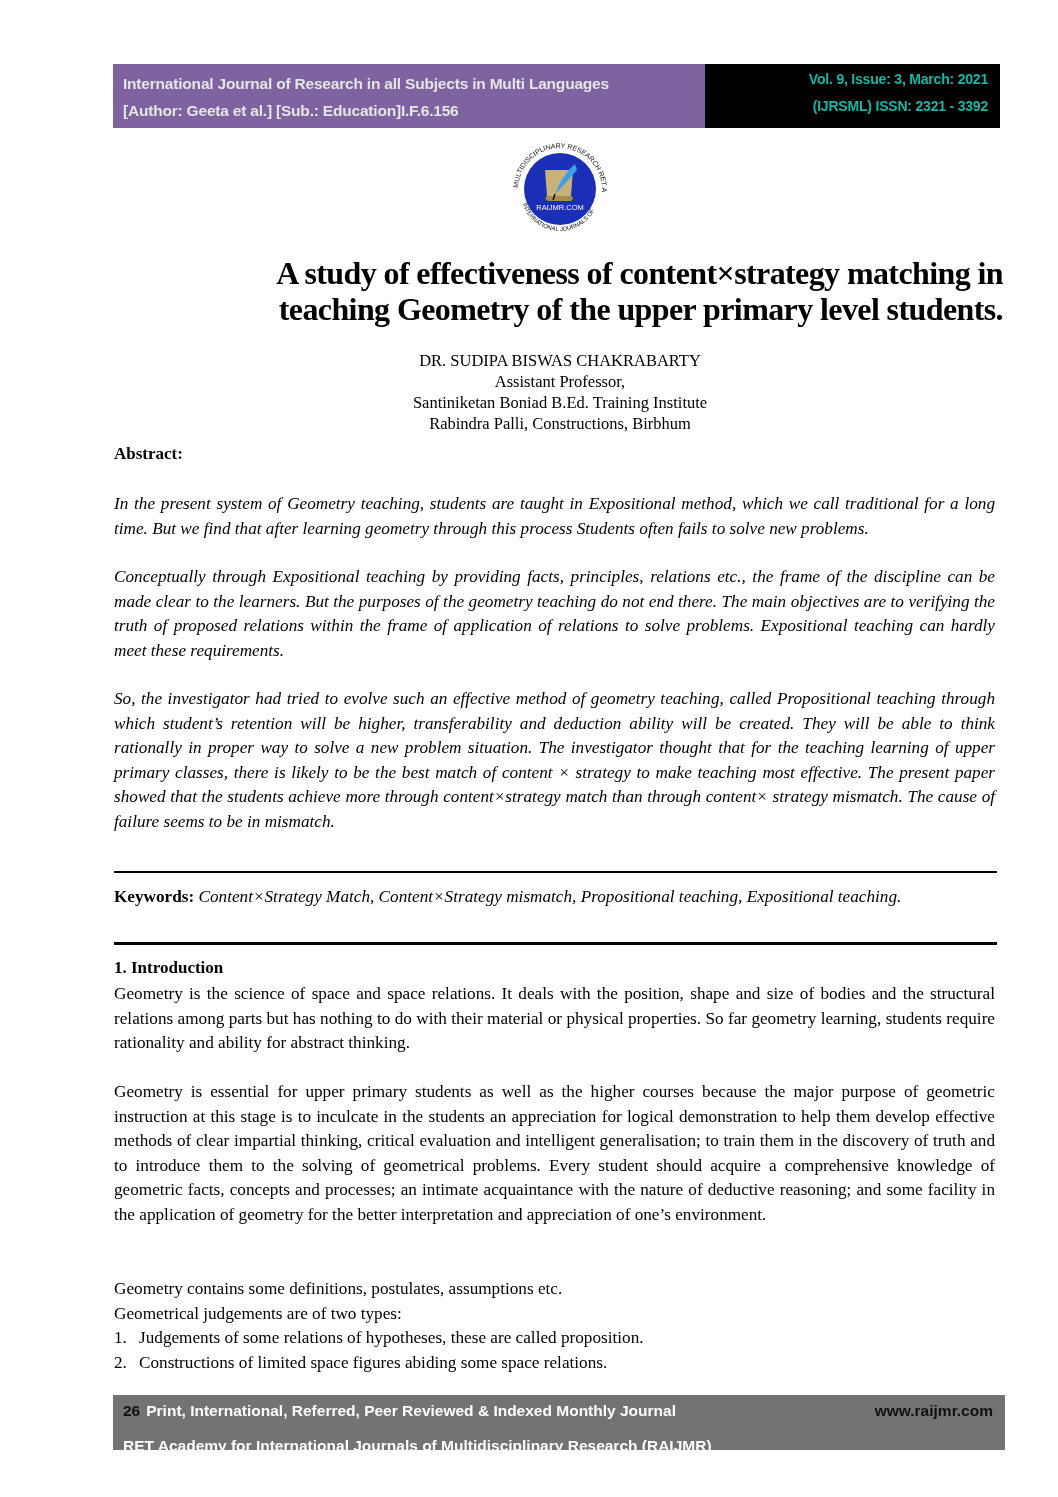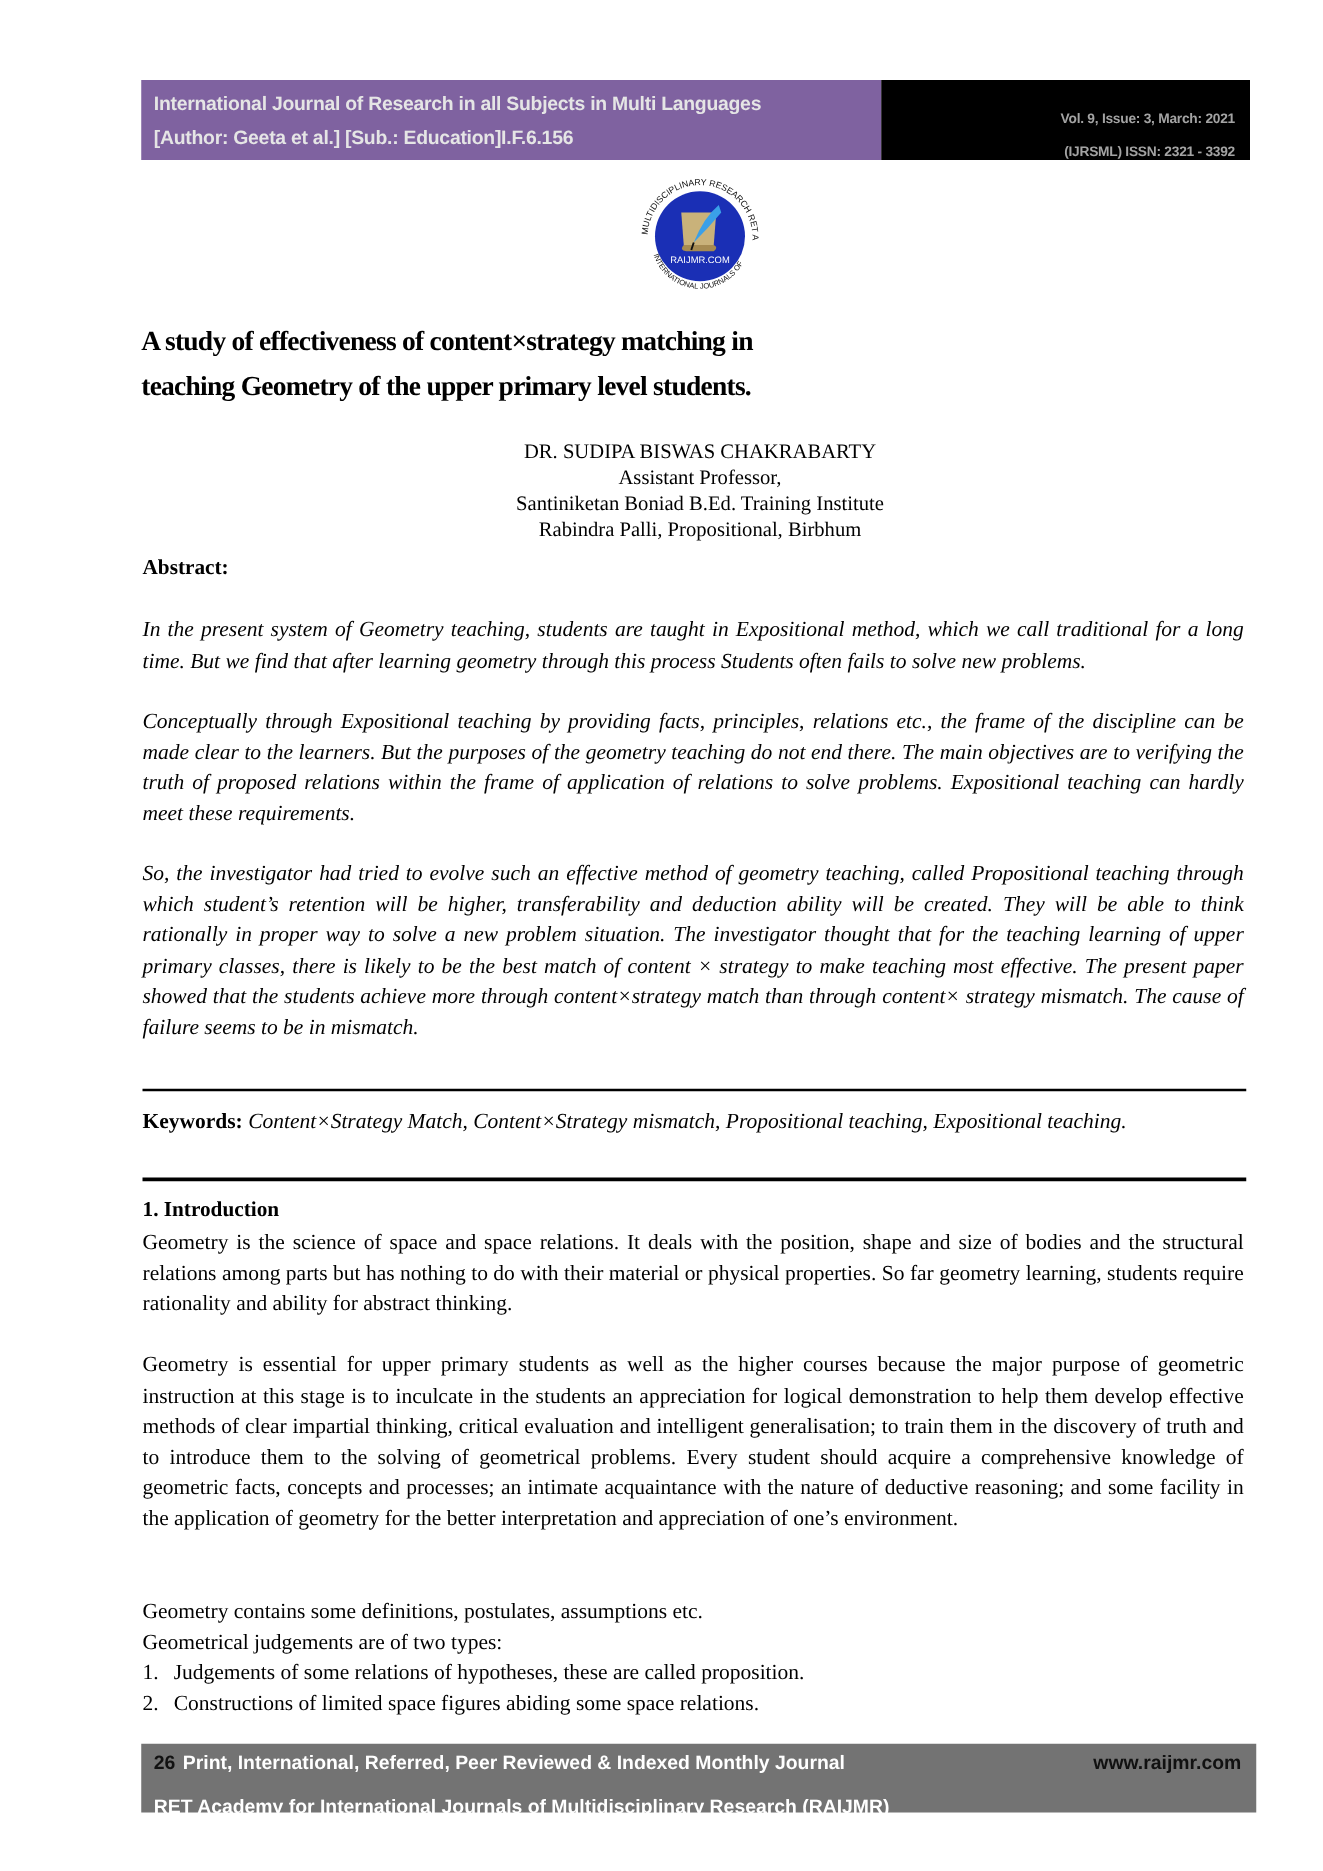--- a/index.html
+++ b/index.html
@@ -1,24 +1,24 @@
 <!DOCTYPE html>
 <html><head>
 <meta charset="utf-8">
 <style>
   html, body { margin:0; padding:0; background:#ffffff; }
   body { width:1058px; height:1497px; position:relative; overflow:hidden; font-family:"Liberation Serif", serif; color:#000; }
 
   .hdr { position:absolute; left:113px; top:64px; width:887px; height:64px; display:flex; }
   .hdr-left { background:#7f62a0; width:592px; height:64px; color:#e5e5e5; font-family:"Liberation Sans", sans-serif; font-weight:bold; font-size:15.5px; padding:6px 0 0 10px; box-sizing:border-box; line-height:27px; letter-spacing:-0.2px; }
-  .hdr-right { background:#000; flex:1; color:#a3a3a3; font-family:"Liberation Sans", sans-serif; font-weight:bold; font-size:11px; text-align:right; padding:18px 12px 0 0; box-sizing:border-box; line-height:27px; letter-spacing:-0.2px; }
+  .hdr-right { background:#000; flex:1; color:#14b8a6; font-family:"Liberation Sans", sans-serif; font-weight:bold; font-size:14px; text-align:right; padding:2px 12px 0 0; box-sizing:border-box; line-height:27px; letter-spacing:-0.2px; }
 
   .logo { position:absolute; left:503px; top:140px; width:114px; height:96px; }
 
-  .title { position:absolute; left:113px; top:255px; width:890px; text-align:left; font-weight:bold; font-size:22px; line-height:36px; letter-spacing:-0.6px; }
+  .title { position:absolute; left:113px; top:255px; width:890px; text-align:right; font-weight:bold; font-size:32px; line-height:36px; letter-spacing:-0.6px; }
 
   .author { position:absolute; left:300px; top:350px; width:520px; text-align:center; font-size:16.5px; line-height:21px; }
   .author .name { font-size:16.5px; }
 
   .abs-head { position:absolute; left:114px; top:444px; font-weight:bold; font-size:17px; }
   .para { position:absolute; left:114px; width:881px; font-size:17.2px; line-height:24.6px; text-align:justify; }
   .para.i { font-style:italic; }
 
   .rule1 { position:absolute; left:114px; top:871px; width:883px; height:2px; background:#000; }
   .rule2 { position:absolute; left:114px; top:942px; width:883px; height:3px; background:#000; }
@@ -71,21 +71,21 @@
 
 <div class="title">
   <div>A study of effectiveness of content×strategy matching in</div>
   <div>teaching Geometry of the upper primary level students.</div>
 </div>
 
 <div class="author">
   <div class="name">DR. SUDIPA BISWAS CHAKRABARTY</div>
   <div>Assistant Professor,</div>
   <div>Santiniketan Boniad B.Ed. Training Institute</div>
-  <div>Rabindra Palli, Propositional, Birbhum</div>
+  <div>Rabindra Palli, Constructions, Birbhum</div>
 </div>
 
 <div class="abs-head">Abstract:</div>
 <div class="para i" style="top:492px;">In the present system of Geometry teaching, students are taught in Expositional method, which we call traditional for a long time. But we find that after learning geometry through this process Students often fails to solve new problems.</div>
 <div class="para i" style="top:565px;">Conceptually through Expositional teaching by providing facts, principles, relations etc., the frame of the discipline can be made clear to the learners. But the purposes of the geometry teaching do not end there. The main objectives are to verifying the truth of proposed relations within the frame of application of relations to solve problems. Expositional teaching can hardly meet these requirements.</div>
 <div class="para i" style="top:687px;">So, the investigator had tried to evolve such an effective method of geometry teaching, called Propositional teaching through which student’s retention will be higher, transferability and deduction ability will be created. They will be able to think rationally in proper way to solve a new problem situation. The investigator thought that for the teaching learning of upper primary classes, there is likely to be the best match of content × strategy to make teaching most effective. The present paper showed that the students achieve more through content×strategy match than through content× strategy mismatch. The cause of failure seems to be in mismatch.</div>
 
 <div class="rule1"></div>
 <div class="kw">
   <b>Keywords:</b>

